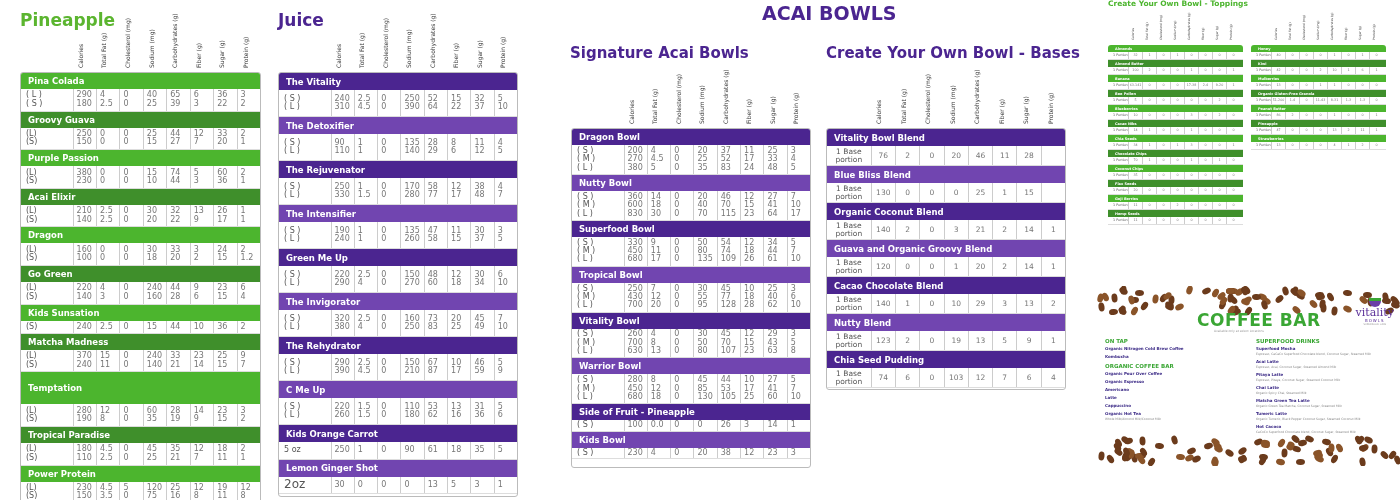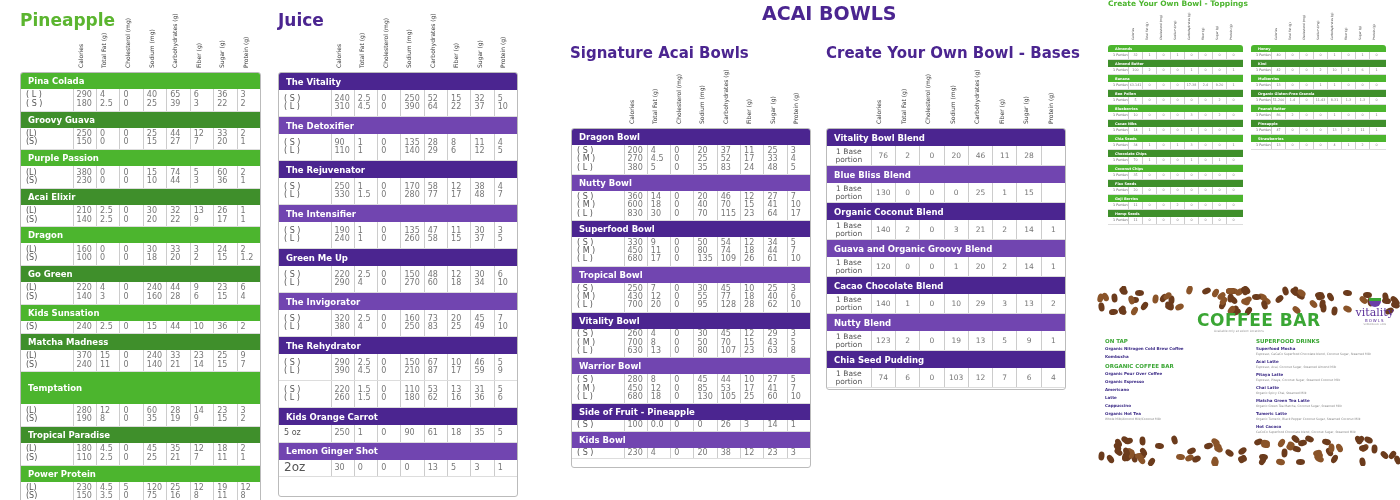--- a/index.html
+++ b/index.html
@@ -812,20 +812,23 @@
         <div>17</div>
       </div>
       <div class="c" style="width:23.5px;font-size:8px;">
         <div>46</div>
         <div>59</div>
       </div>
       <div class="c" style="width:23.5px;font-size:8px;">
         <div>5</div>
         <div>9</div>
       </div>
+    </div>
+    <div class="sec-h p2" style="height:17px;font-size:8.5px">
+      <span>C Me Up</span>
     </div>
     <div class="sec-r" style="height:27px">
       <div class="c" style="width:52px;font-size:8px;">
         <div>( S )</div>
         <div>( L )</div>
       </div>
       <div class="c" style="width:23.5px;font-size:8px;">
         <div>220</div>
         <div>260</div>
       </div>

